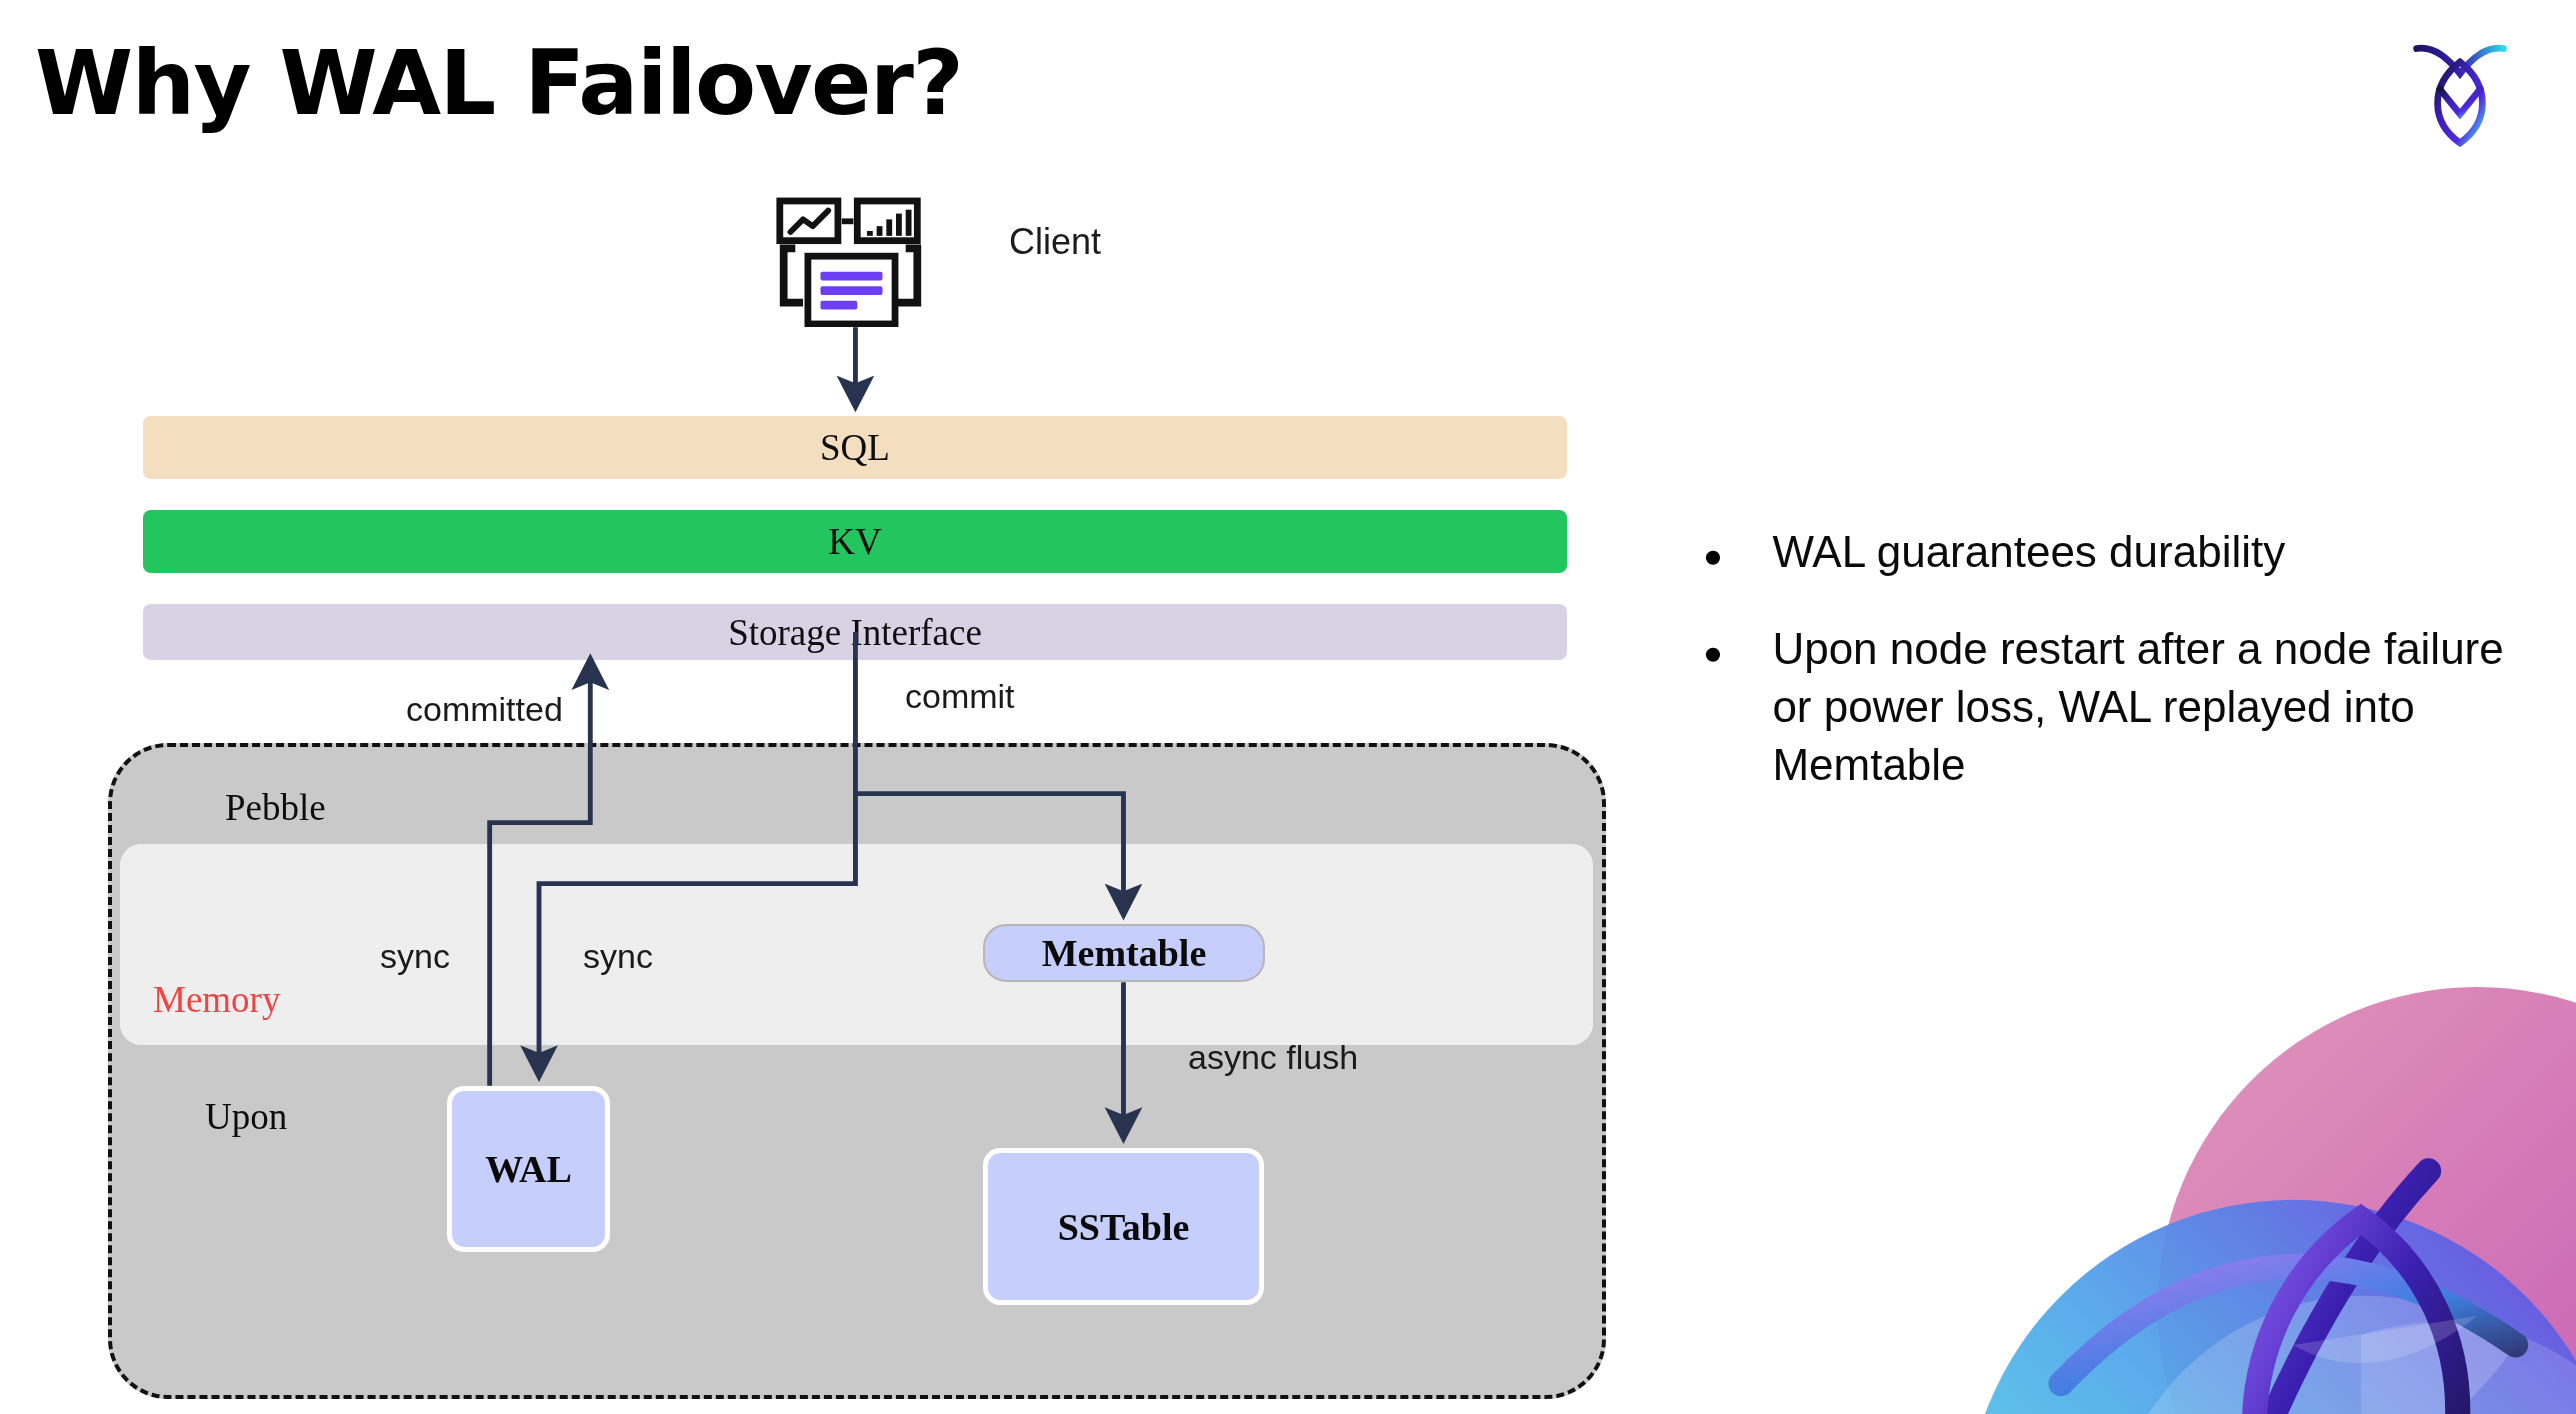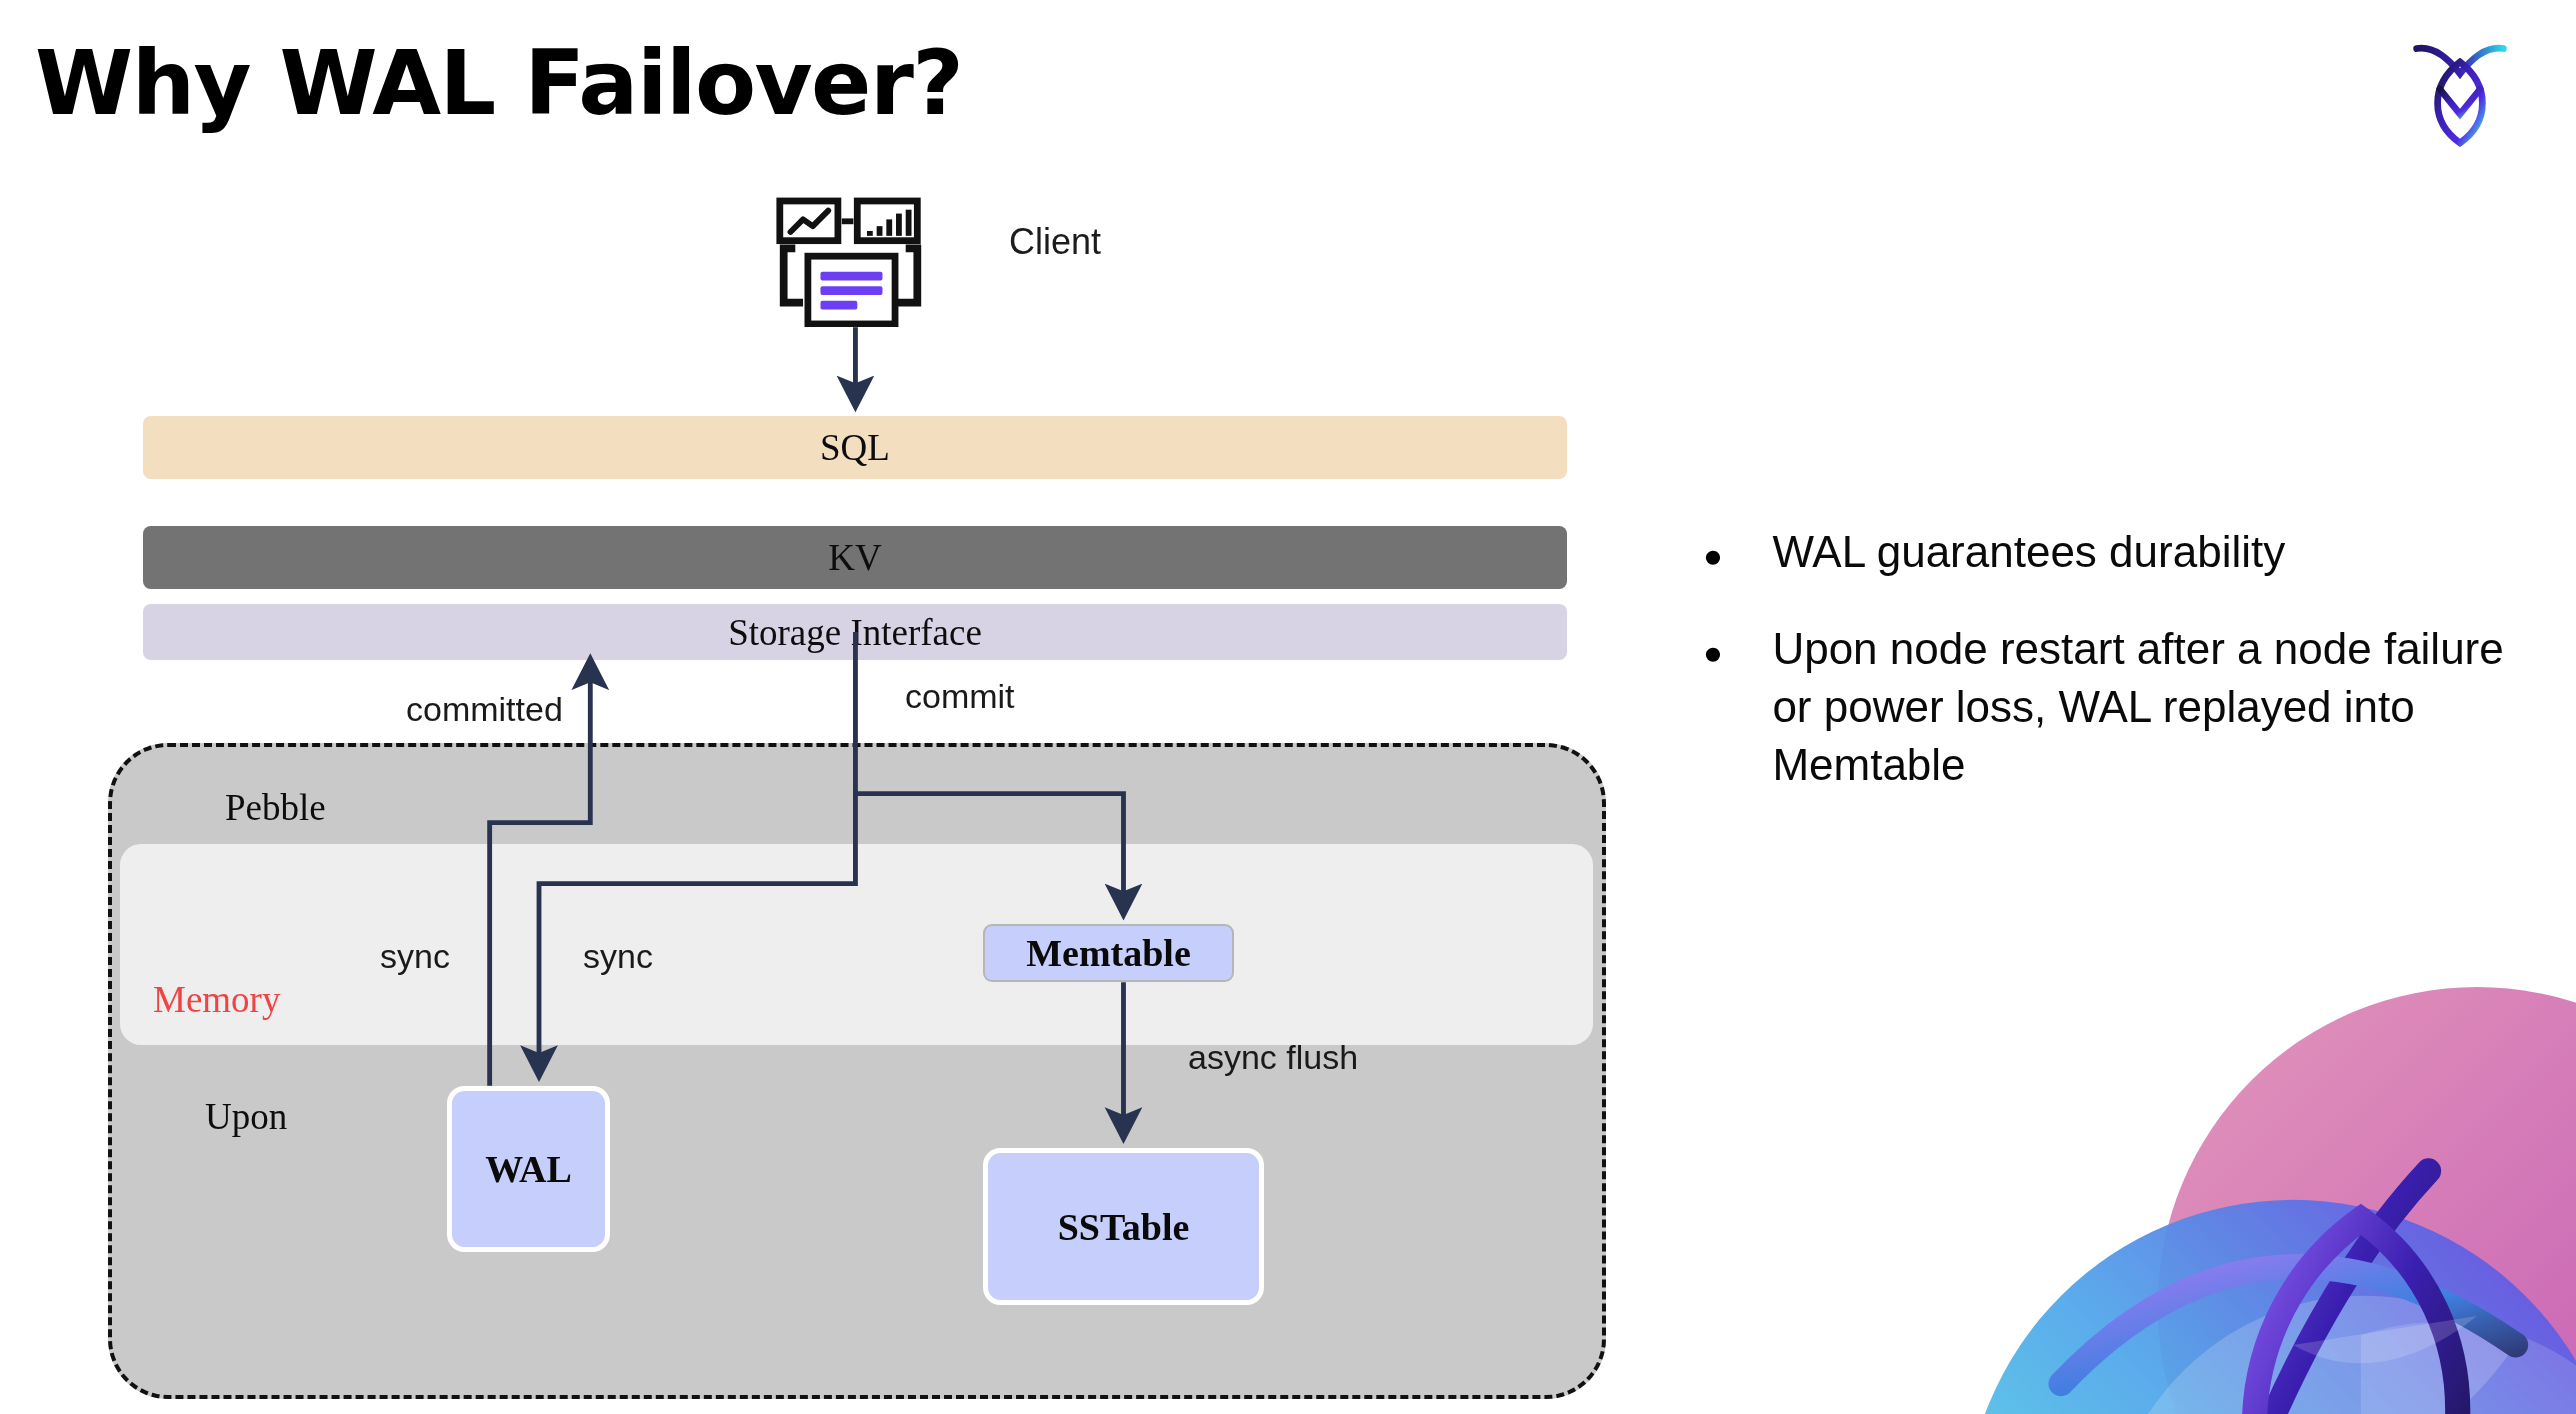--- a/index.html
+++ b/index.html
@@ -83,21 +83,21 @@
     height: 63px;
     border-radius: 7.7px;
     display: flex;
     align-items: center;
     justify-content: center;
     font-family: "Liberation Serif", serif;
     font-size: 37px;
     color: #0d0d0d;
   }
   #layer-sql { top: 416px; background: #f4dec0; }
-  #layer-kv  { top: 526px; background: #737373; }
+  #layer-kv  { top: 510px; background: #22c55e; }
   #layer-storage { top: 576px; background: #d7d2e4; height: 56px; margin-top: 28px; }
 
   
   #pebble-box {
     position: absolute;
     left: 108px;
     top: 743px;
     width: 1498px;
     height: 656px;
     border: 4.8px dashed #111111;
@@ -151,24 +151,24 @@
     justify-content: center;
     font-family: "Liberation Serif", serif;
     font-weight: 700;
     font-size: 38px;
     color: #0a0a0a;
     box-sizing: border-box;
   }
   #node-memtable {
     left: 983px;
     top: 924px;
-    width: 251px;
+    width: 282px;
     height: 58px;
     border: 2.9px solid #b6b6b6;
-    border-radius: 9px;
+    border-radius: 23px;
   }
   #node-wal {
     left: 447px;
     top: 1086px;
     width: 163px;
     height: 166px;
     text-align: center;
   }
   #node-sstable {
     left: 983px;

